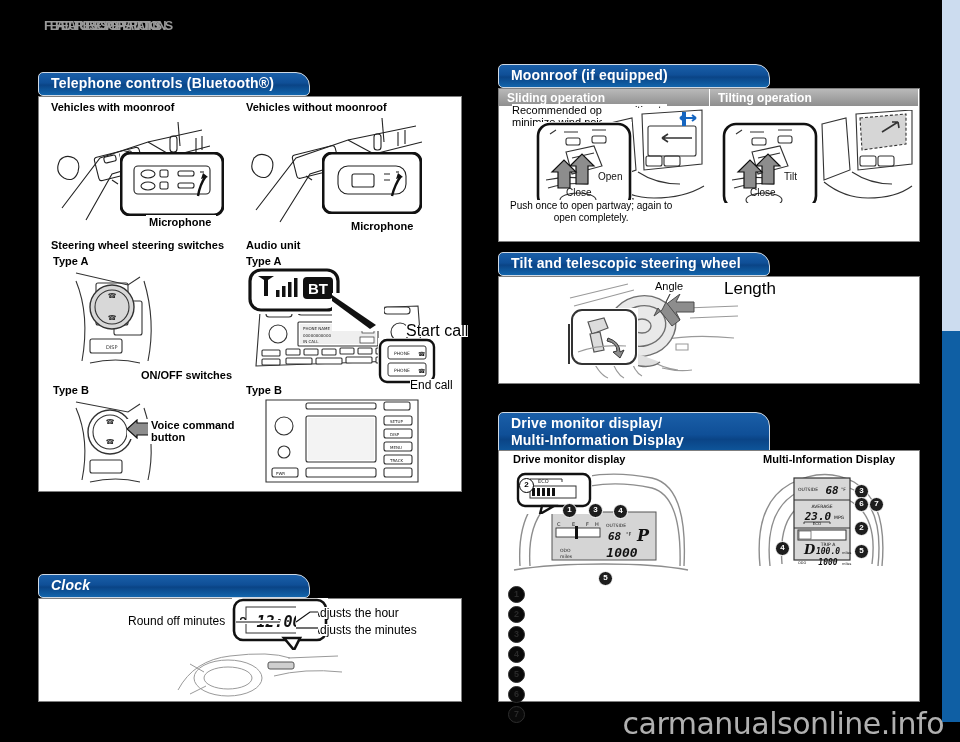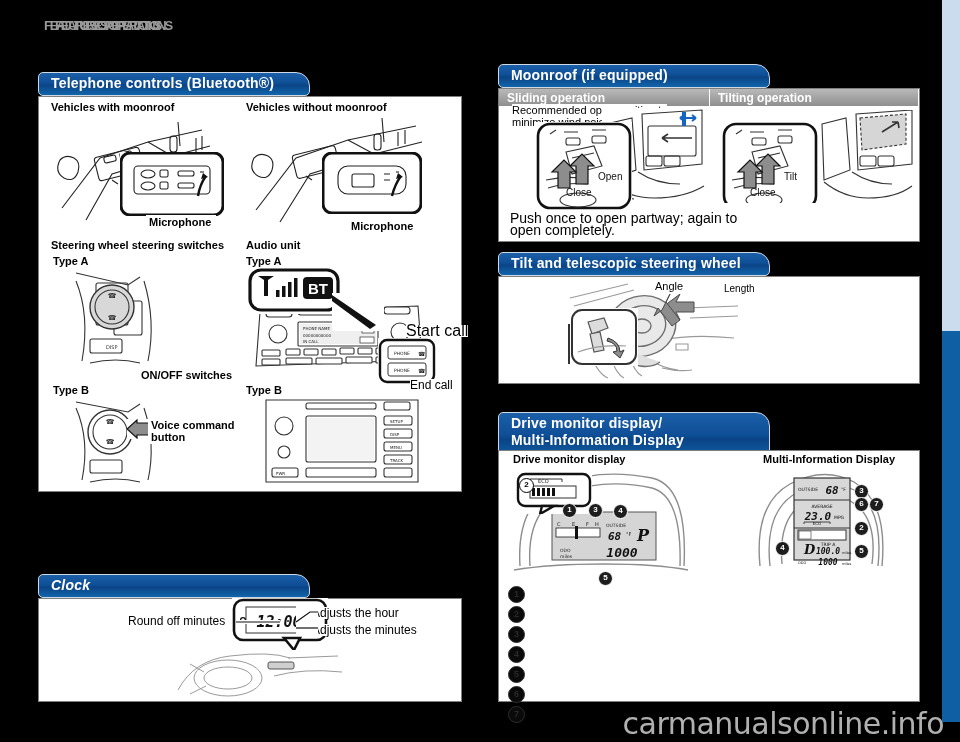--- a/index.html
+++ b/index.html
@@ -420,21 +420,21 @@
       <path d="M36 36 L58 31"></path>
       <path d="M10 58 q18 -4 34 -2 M12 66 q20 -6 40 -4"></path>
       <ellipse cx="42" cy="78" rx="18" ry="7"></ellipse>
     </g>
     <path d="M40 62 L40 44 L34 44 L46 32 L58 44 L52 44 L52 62 Z" fill="#8d8d8d" stroke="#111" stroke-width="1.2"></path>
     <path d="M22 66 L22 50 L16 50 L28 38 L40 50 L34 50 L34 66 Z" fill="#8d8d8d" stroke="#111" stroke-width="1.2"></path>
     <text x="62" y="58" font-size="10" fill="#111" font-family="Liberation Sans">Open</text>
     <text x="30" y="74" font-size="10" fill="#111" font-family="Liberation Sans">Close</text>
   </svg>
 </div>
-<div class="cap" style="left:510px;top:212px;font-size:14px;line-height:12px;">
+<div class="cap" style="left:510px;top:200px;font-size:10px;line-height:12px;text-align:center;">
   <span style="display:block">Push once to open partway; again to</span>
   <span style="display:block">open completely.</span>
 </div>
 
 <div class="art" style="left:820px;top:110px;width:96px;height:94px;">
   <svg width="96" height="94" viewBox="0 0 96 94">
     <rect width="96" height="94" fill="#fff"></rect>
     <g stroke="#333" stroke-width="1.1" fill="none">
       <path d="M2 14 L26 8 L30 60 L4 70 Z"></path>
       <path d="M36 4 L92 0 L92 54 L38 60 Z"></path>
@@ -503,21 +503,21 @@
       <path d="M18 14 L34 10 L38 20 L22 26 Z"></path>
       <path d="M20 26 L30 24 L34 42 L24 44 Z"></path>
     </g>
     <path d="M8 44 q22 -8 48 -6" stroke="#9a9a9a" stroke-width="1.1" fill="none"></path>
     <path d="M38 30 q12 4 12 14 l4 -2 l-4 8 l-7 -6 l4 -1 q0 -8 -10 -10 z" fill="#8d8d8d" stroke="#333" stroke-width="1"></path>
   </svg>
 </div>
 <div class="lbl n" style="left:652px;top:279px;font-size:11px;">
   <span>Angle</span>
 </div>
-<div class="lbl n" style="left:721px;top:281px;font-size:10px;">
+<div class="lbl n" style="left:721px;top:281px;font-size:17px;">
   <span>Length</span>
 </div>
 
 <div class="sec-hdr two" style="left:498px;top:412px;width:272px;">
   <span class="ln">Drive monitor display/</span>
   <span class="ln">Multi-Information Display</span>
 </div>
 <div class="panel" style="left:498px;top:450px;width:422px;height:252px;"></div>
 
 <div class="lbl" style="left:510px;top:452px;">

